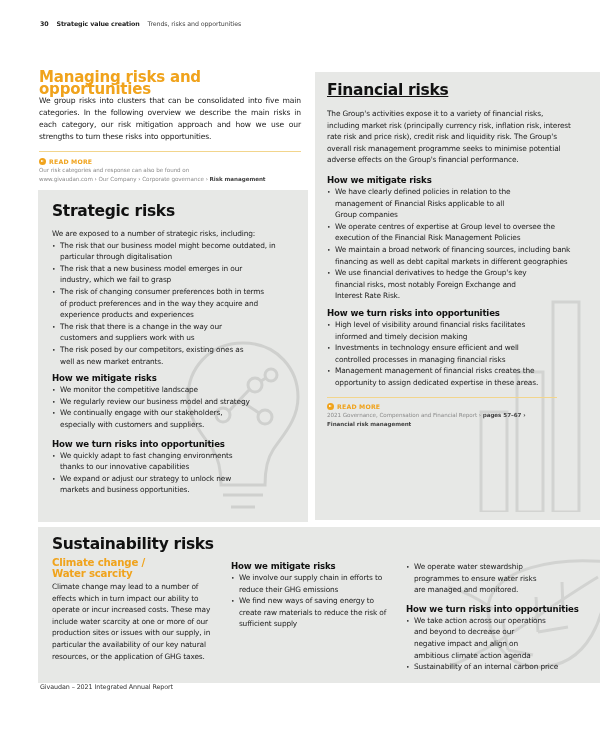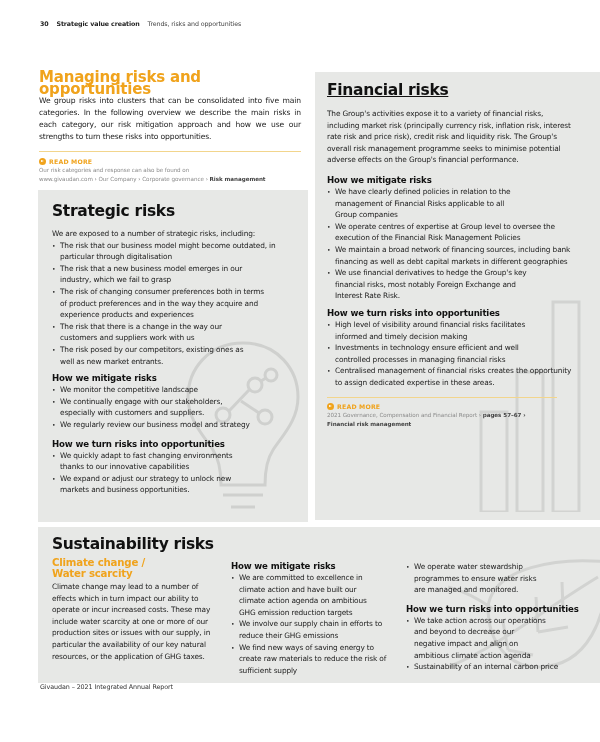--- a/index.html
+++ b/index.html
@@ -103,22 +103,22 @@
     <ul>
       <li>The risk that our business model might become outdated, in particular through digitalisation</li>
       <li style="width:195px">The risk that a new business model emerges in our industry, which we fail to grasp</li>
       <li style="width:215px">The risk of changing consumer preferences both in terms of product preferences and in the way they acquire and experience products and experiences</li>
       <li style="width:190px">The risk that there is a change in the way our customers and suppliers work with us</li>
       <li style="width:200px">The risk posed by our competitors, existing ones as well as new market entrants.</li>
     </ul>
     <h3 class="m1">How we mitigate risks</h3>
     <ul>
       <li>We monitor the competitive landscape</li>
+      <li>We regularly review our business model and strategy</li>
       <li style="width:200px">We continually engage with our stakeholders, especially with customers and suppliers.</li>
-      <li>We regularly review our business model and strategy</li>
     </ul>
     <h3 class="m2">How we turn risks into opportunities</h3>
     <ul>
       <li style="width:200px">We quickly adapt to fast changing environments thanks to our innovative capabilities</li>
       <li style="width:200px">We expand or adjust our strategy to unlock new markets and business opportunities.</li>
     </ul>
   </div>
 </div>
 
 <div class="box box-financial">
@@ -136,21 +136,21 @@
     <ul>
       <li style="width:200px">We have clearly defined policies in relation to the management of Financial Risks applicable to all Group companies</li>
       <li>We operate centres of expertise at Group level to oversee the execution of the Financial Risk Management Policies</li>
       <li>We maintain a broad network of financing sources, including bank financing as well as debt capital markets in different geographies</li>
       <li style="width:200px">We use financial derivatives to hedge the Group's key financial risks, most notably Foreign Exchange and Interest Rate Risk.</li>
     </ul>
     <h3 class="m2">How we turn risks into opportunities</h3>
     <ul>
       <li style="width:215px">High level of visibility around financial risks facilitates informed and timely decision making</li>
       <li style="width:215px">Investments in technology ensure efficient and well controlled processes in managing financial risks</li>
-      <li>Centralised management of financial risks creates the opportunity to assign dedicated expertise in these areas.</li>
+      <li>Management management of financial risks creates the opportunity to assign dedicated expertise in these areas.</li>
     </ul>
     <div class="rule"></div>
     <div class="readmore">
       <span class="dot"></span>
       <span>READ MORE</span>
     </div>
     <div class="rm-text">
       <div><span>2021 Governance, Compensation and Financial Report › </span><b>pages 57–67 ›</b></div>
       <div><b>Financial risk management</b></div>
     </div>
@@ -176,21 +176,20 @@
       <div class="col1">
         <div class="sub-orange">
           <div>Climate change /</div>
           <div>Water scarcity</div>
         </div>
         <p>Climate change may lead to a number of effects which in turn impact our ability to operate or incur increased costs. These may include water scarcity at one or more of our production sites or issues with our supply, in particular the availability of our key natural resources, or the application of GHG taxes.</p>
       </div>
       <div class="col2" style="padding-top:4px">
         <h3>How we mitigate risks</h3>
         <ul>
-          <li style="width:145px">We are committed to excellence in climate action and have built our climate action agenda on ambitious GHG emission reduction targets</li>
           <li style="width:160px">We involve our supply chain in efforts to reduce their GHG emissions</li>
           <li style="width:160px">We find new ways of saving energy to create raw materials to reduce the risk of sufficient supply</li>
         </ul>
       </div>
       <div class="col3" style="padding-top:4px">
         <ul>
           <li style="width:135px">We operate water stewardship programmes to ensure water risks are managed and monitored.</li>
         </ul>
         <h3>How we turn risks into opportunities</h3>
         <ul>

